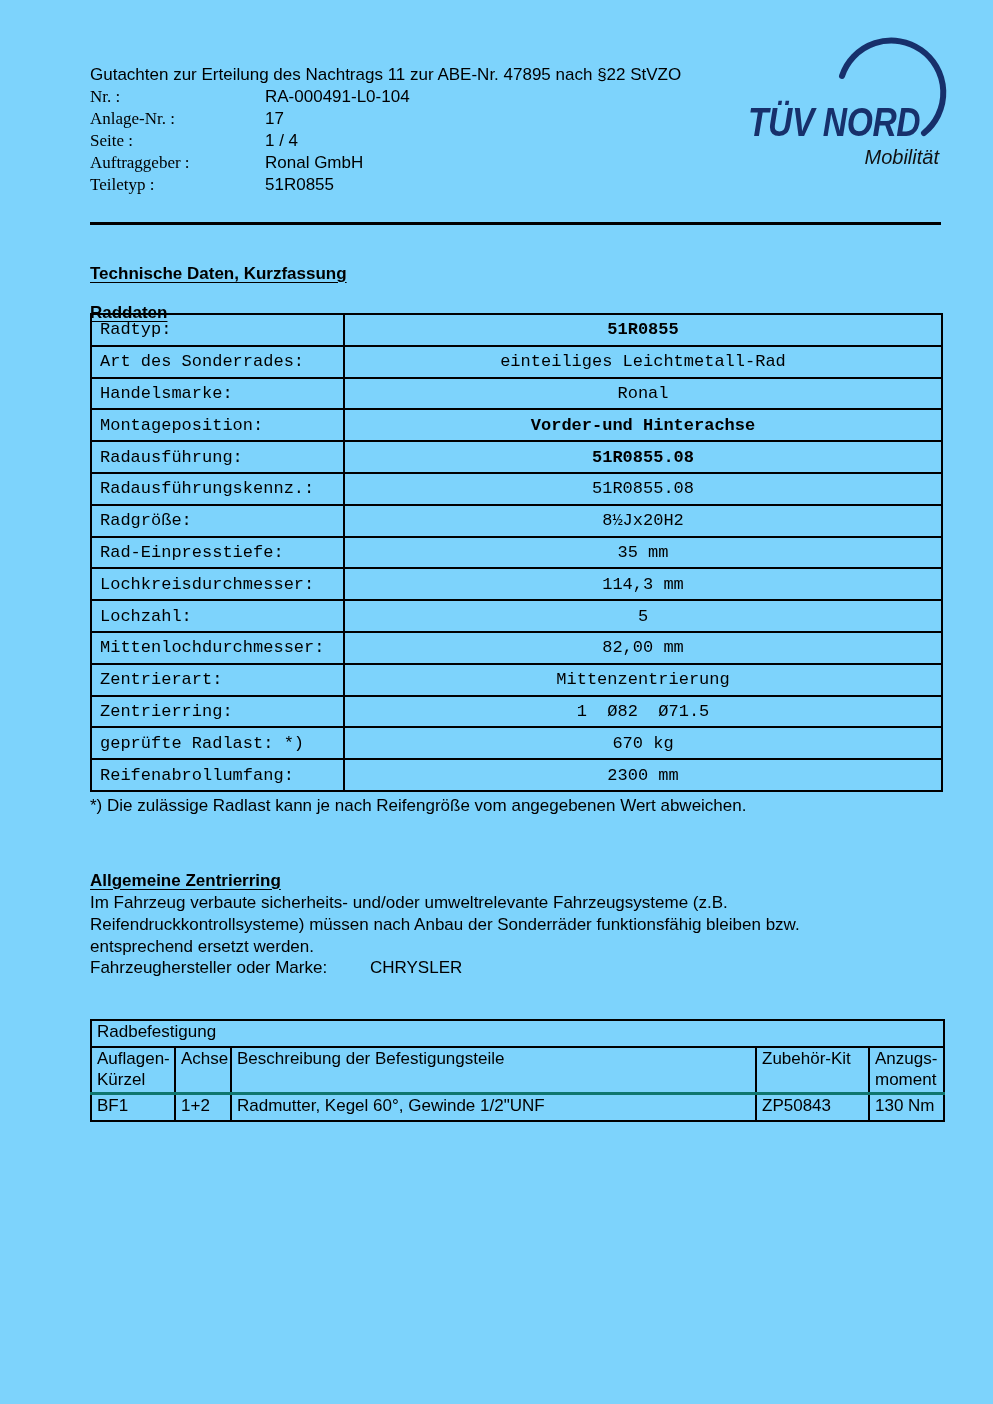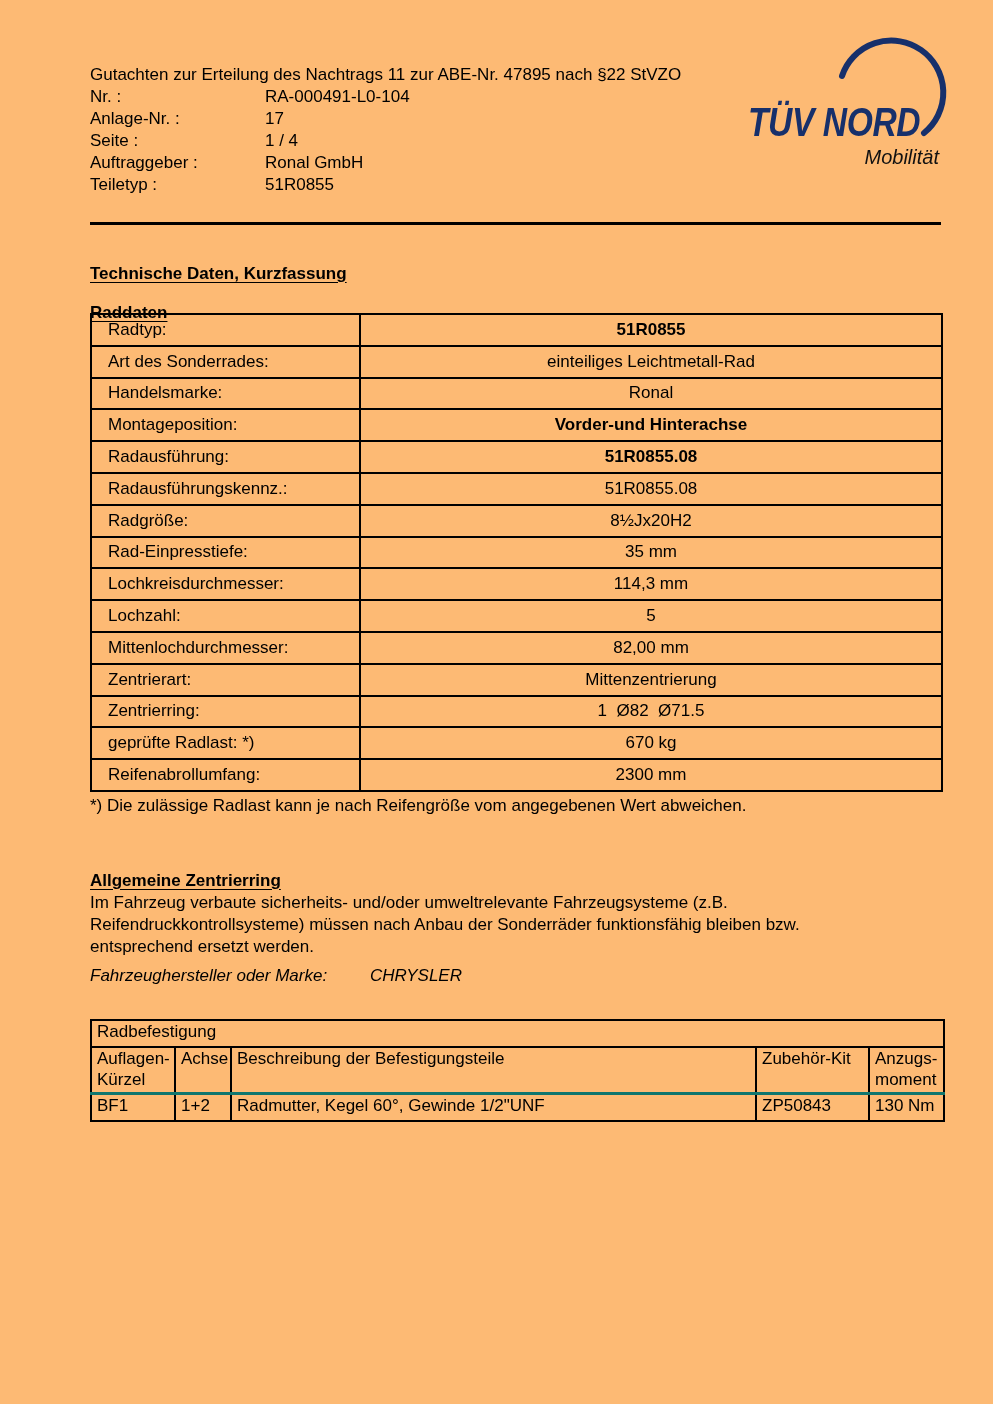--- a/index.html
+++ b/index.html
@@ -1,27 +1,27 @@
 <!DOCTYPE html>
 <html><head>
 <meta charset="utf-8">
 <style>
   html,body { margin:0; padding:0; background:#e8e8e8; }
   .page {
     position:relative; width:993px; height:1404px; margin:0 auto;
-    background:#fdba74; color:#000;
+    background:#7dd3fc; color:#000;
     font-family:"Liberation Sans","DejaVu Sans",sans-serif;
     font-size:17px;
   }
 
   
   .hdr { position:absolute; left:90px; top:64px; width:700px; line-height:22px; }
   .hdr-title { white-space:nowrap; }
   .hdr-row { display:flex; }
-  .hdr-label { width:175px; flex:0 0 175px; }
+  .hdr-label { width:175px; flex:0 0 175px;font-family:Liberation Serif, serif; }
 
   
   .logo { position:absolute; left:746px; top:36px; width:204px; height:140px; }
   .logo-arc { position:absolute; left:0; top:0; }
   .logo-text {
     position:absolute; left:2px; top:66px;
     font-size:40px; font-weight:bold; font-style:italic; line-height:1;
     color:#17306b; letter-spacing:-0.5px; white-space:nowrap;
     transform:scaleX(0.84); transform-origin:left top;
   }
@@ -33,33 +33,33 @@
   
   .rule { position:absolute; left:90px; top:222px; width:851px; height:3px; background:#000; }
 
   
   .sec-heading { font-weight:bold; text-decoration:underline; text-underline-offset:3px;margin-top:17px; }
   .sec1 { position:absolute; left:90px; top:246px; line-height:22px; }
 
   
   table { border-collapse:collapse; table-layout:fixed; }
   .t1 { position:absolute; left:90px; top:313px; width:853px; }
-  .t1 td { border:2px solid #000; height:29.8px; padding:0 16px; overflow:hidden; }
+  .t1 td { border:2px solid #000; height:29.8px; padding:0 8px; overflow:hidden;font-family:Liberation Mono, monospace; }
   .t1 td.lab { width:235px; }
   .t1 td.val { text-align:center; white-space:pre-wrap; }
   .bold { font-weight:bold; }
 
   .footnote { position:absolute; left:90px; top:796px; }
 
   
   .allg { position:absolute; left:90px; top:853px; width:840px; line-height:22px; }
 
   
   .verw { position:absolute; left:90px; top:956px; line-height:22px; }
-  .verw-row { display:flex; margin-top:9px;font-style:italic; }
+  .verw-row { display:flex; margin-top:1px; }
   .verw-label { width:280px; flex:0 0 280px; }
 
   
   .t2 { position:absolute; left:90px; top:1019px; width:853px; }
   .t2 td, .t2 th {
     border:2px solid #000; text-align:left; vertical-align:top;
     padding:0 5px; font-weight:normal; line-height:21px;
   }
   .t2 .title-cell { height:25px; }
   .t2 .head-cell { height:44px; border-bottom:3px solid #0f766e; }

